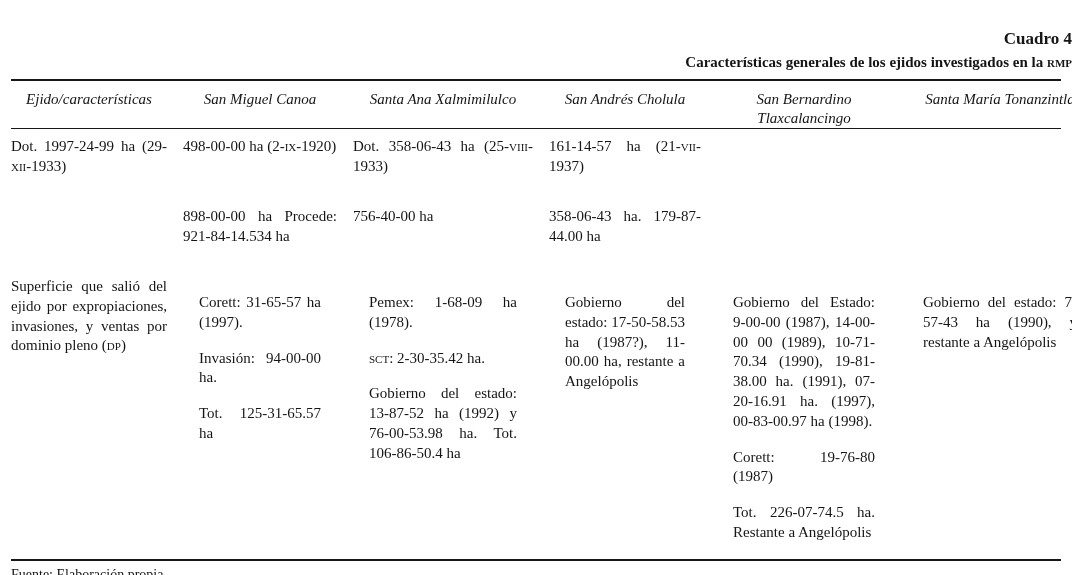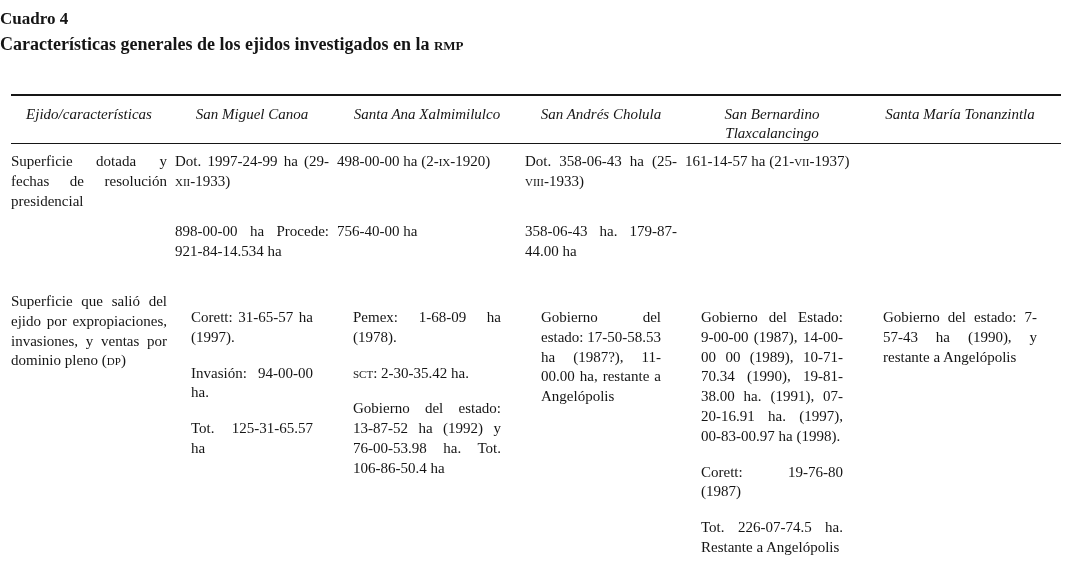--- a/index.html
+++ b/index.html
@@ -5,33 +5,33 @@
   html, body { margin: 0; padding: 0; background: #e8e8e8; }
   .page {
     width: 1072px; height: 575px;
     background: #ffffff;
     font-family: "Liberation Serif", serif;
     color: #151515;
     position: relative;
     overflow: hidden;
     box-sizing: border-box;
   }
-  .titles { text-align: left; padding-top: 9px; height: 94px; box-sizing: border-box; }
+  .titles { text-align: right; padding-top: 29px; height: 79px; box-sizing: border-box; }
   .title-line1 { font-weight: bold; font-size: 17px; }
-  .title-line2 { font-weight: bold; font-size: 18px; margin-top: 5px; }
+  .title-line2 { font-weight: bold; font-size: 15px; margin-top: 5px; }
 
   .tablewrap {
     margin: 0 11px;
     border-top: 2px solid #161616;
     border-bottom: 2px solid #161616;
   }
   .grid {
     display: grid;
     grid-template-columns: 156px 154px 180px 152px 174px 186px;
-    column-gap: 8px;
+    column-gap: 16px;
   }
   .header-row {
     border-bottom: 1.5px solid #161616;
     min-height: 48px;
     align-items: start;
     padding-top: 9px;
     box-sizing: border-box;
   }
   .hcell {
     font-style: italic;
@@ -41,21 +41,21 @@
   }
   .cell {
     font-size: 15px;
     line-height: 1.32;
     text-align: justify;
   }
   .cell p { margin: 16px; }
   .band-a { padding-top: 8px; min-height: 70px; }
   .band-b { min-height: 58px; }
   .band-c { min-height: 70px; }
-  .row-2  { min-height: 196px; padding-bottom: 6px; }
+  .row-2  { min-height: 196px; }
   .label-cell {
     font-size: 15px;
     line-height: 1.32;
     text-align: justify;
   }
   .sc { font-variant: small-caps; }
   .footer {
     margin: 6px 11px 0 11px;
     font-size: 14px;
   }
@@ -75,21 +75,20 @@
     <div class="grid header-row">
       <div class="hcell">Ejido/características</div>
       <div class="hcell">San Miguel Canoa</div>
       <div class="hcell">Santa Ana Xalmimilulco</div>
       <div class="hcell">San Andrés Cholula</div>
       <div class="hcell">San Bernardino Tlaxcalancingo</div>
       <div class="hcell">Santa María Tonanzintla</div>
     </div>
 
     <div class="grid band-a">
-      <div class="label-cell">Superficie dotada y fechas de resolución presidencial</div>
       <div class="cell">Dot. 1997-24-99 ha (29-<span class="sc">xii</span>-1933)</div>
       <div class="cell">498-00-00 ha (2-<span class="sc">ix</span>-1920)</div>
       <div class="cell">Dot. 358-06-43 ha (25-<span class="sc">viii</span>-1933)</div>
       <div class="cell">161-14-57 ha (21-<span class="sc">vii</span>-1937)</div>
     </div>
 
 
     <div class="grid band-c">
       <div class="label-cell"></div>
       <div class="cell">898-00-00 ha Procede: 921-84-14.534 ha</div>

